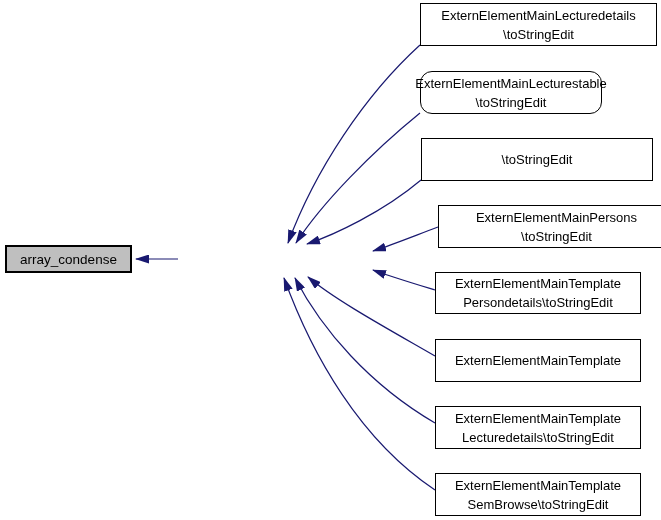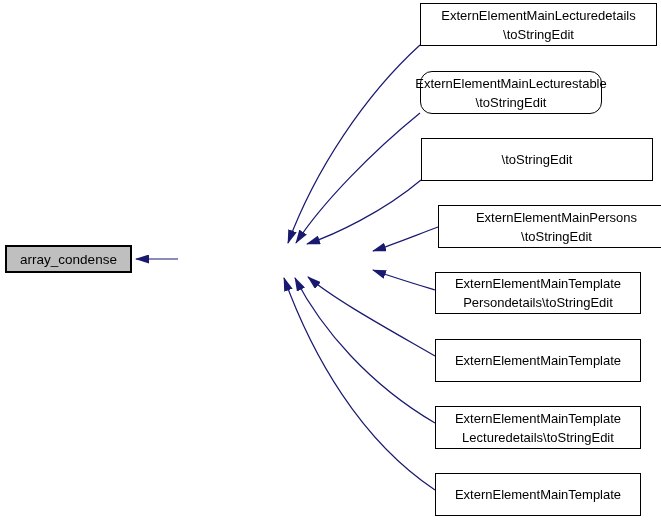--- a/index.html
+++ b/index.html
@@ -111,15 +111,16 @@
     <span>ExternElementMainTemplate</span>
   </div>
 
   <div class="node n-c6">
     <span>ExternElementMainTemplate</span>
     <span>Lecturedetails\toStringEdit</span>
   </div>
 
   <div class="node n-c7">
     <span>ExternElementMainTemplate</span>
+    <span>SemBrowse\toStringEdit</span>
   </div>
 
 </div>
 
 </body></html>

